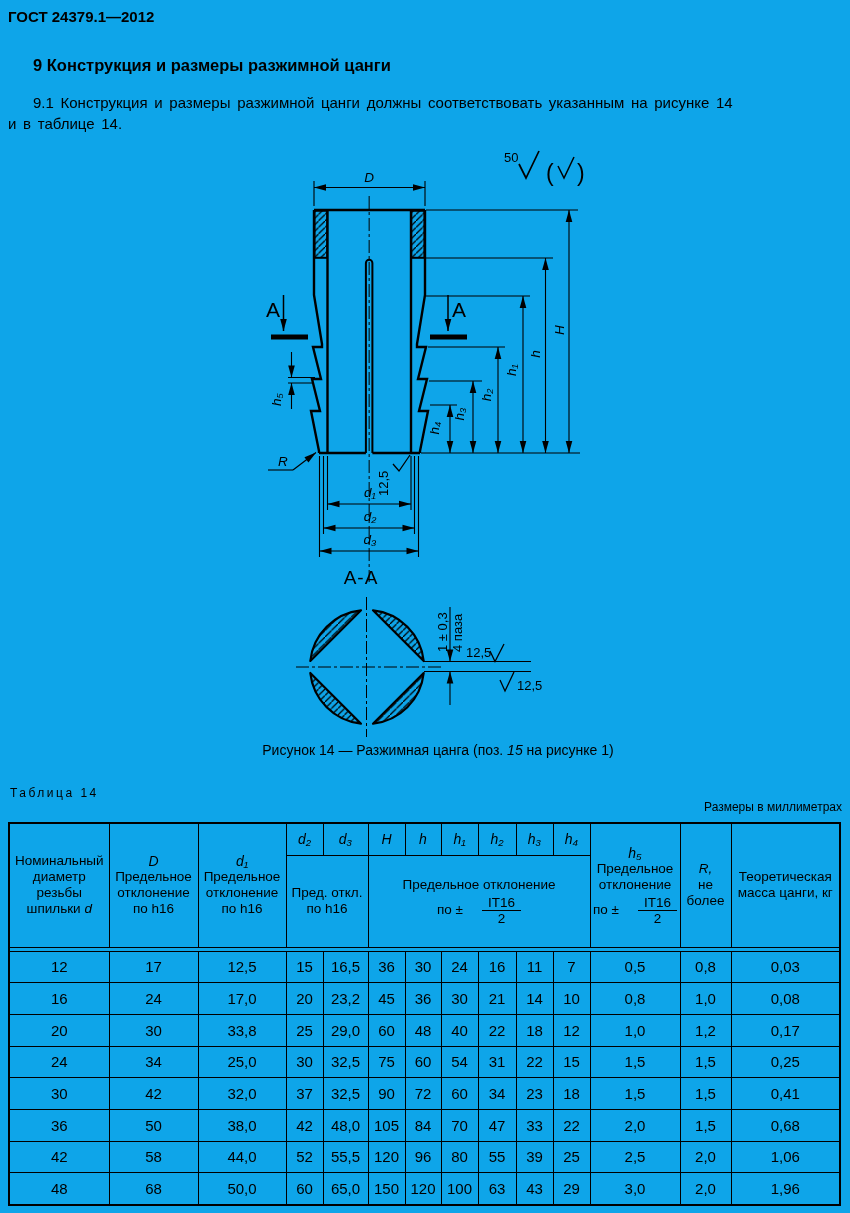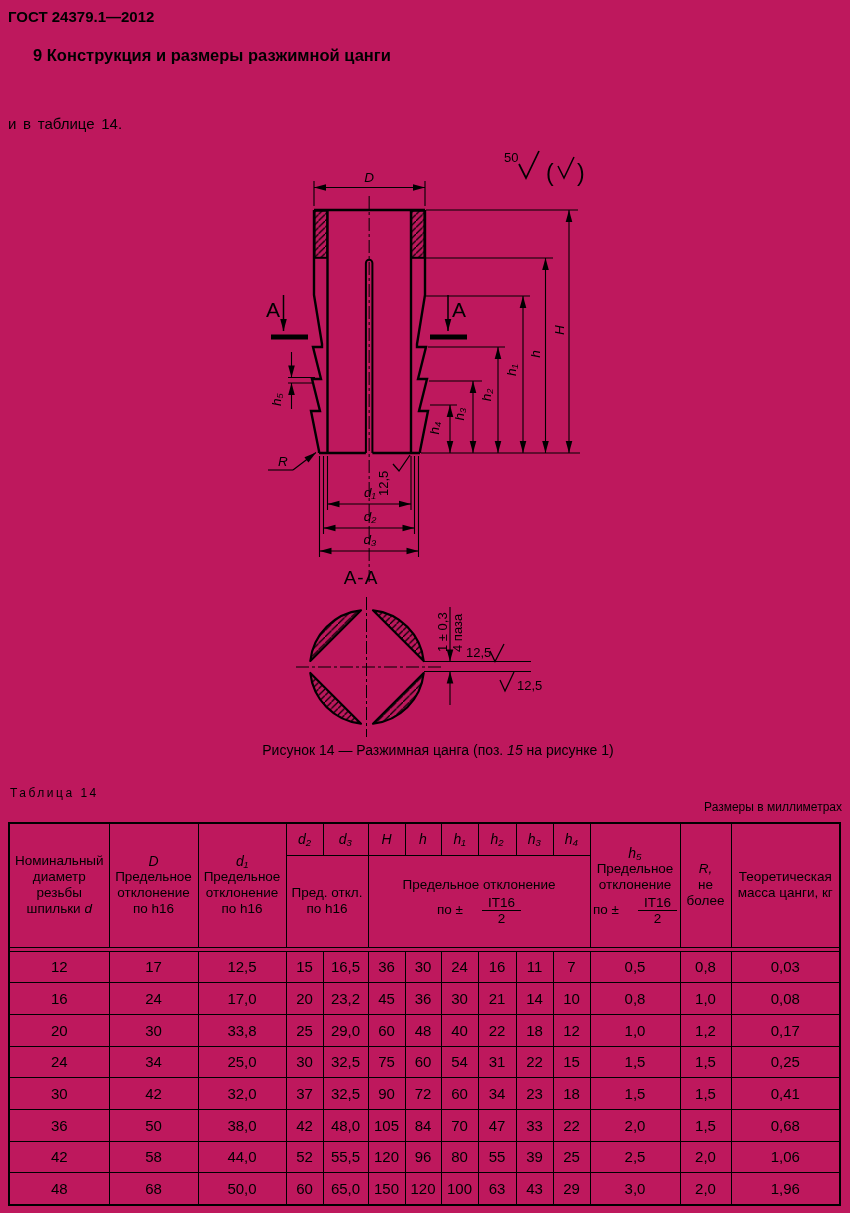--- a/index.html
+++ b/index.html
@@ -1,21 +1,21 @@
 <!DOCTYPE html>
 <html><head>
 <meta charset="utf-8">
 <title>ГОСТ 24379.1—2012</title>
 <style>
   html,body{margin:0;padding:0;background:#fff;}
   body{width:850px;height:1213px;position:relative;color:#000;
        font-family:"Liberation Sans","DejaVu Sans",sans-serif;}
-  .page{position:absolute;inset:0;width:850px;height:1213px;background:#be185d;overflow:hidden;}
+  .page{position:absolute;inset:0;width:850px;height:1213px;background:#0ea5e9;overflow:hidden;}
   .doc-number{position:absolute;top:8px;left:8px;font-size:15px;font-weight:bold;}
-  .section-title{position:absolute;top:46px;left:33px;margin:0;font-size:16.5px;font-weight:bold;}
+  .section-title{position:absolute;top:56px;left:33px;margin:0;font-size:16.5px;font-weight:bold;}
   .para{position:absolute;top:92px;left:8px;width:836px;margin:0;font-size:15px;line-height:21px;
         text-indent:25px;word-spacing:2.5px;}
   .fig-svg{position:absolute;top:140px;left:0;}
   .caption{position:absolute;top:742px;left:0;width:850px;text-align:center;font-size:14px;padding-left:13px;}
   .table-title{position:absolute;top:786px;left:10px;font-size:12px;letter-spacing:2.5px;}
   .units-note{position:absolute;top:800px;right:8px;font-size:12px;}
   .gost-table{position:absolute;top:822px;left:8px;border-collapse:collapse;table-layout:fixed;
               border:2px solid #000;}
   .gost-table th,.gost-table td{border:1px solid #000;text-align:center;vertical-align:middle;
               padding:0 1px;font-weight:normal;}
@@ -37,21 +37,21 @@
   .sb{font:23px "Liberation Sans","DejaVu Sans",sans-serif;}
   .s50{font:13px "Liberation Sans","DejaVu Sans",sans-serif;}
 </style>
 </head>
 <body>
 
 <div class="page">
 
   <div class="doc-number">ГОСТ 24379.1—2012</div>
   <h1 class="section-title">9  Конструкция и размеры разжимной цанги</h1>
-  <p class="para"><br><span>и в таблице 14.</span></p>
+  <p class="para"><span>9.1  Конструкция и размеры разжимной цанги должны соответствовать указанным на рисунке 14</span><br><span>и в таблице 14.</span></p>
 
   <svg class="fig-svg" width="850" height="600" viewBox="0 140 850 600">
     <defs>
       <pattern id="hatch" patternUnits="userSpaceOnUse" width="6.5" height="6.5">
         <path d="M-1,7.5 L7.5,-1" stroke="#000" stroke-width="1.2"></path>
       </pattern>
       <marker id="arr" markerUnits="userSpaceOnUse" markerWidth="14" markerHeight="9" refX="13" refY="4.5" orient="auto-start-reverse">
         <path d="M13,4.5 L1,1.2 L1,7.8 Z" fill="#000"></path>
       </marker>
     </defs>

